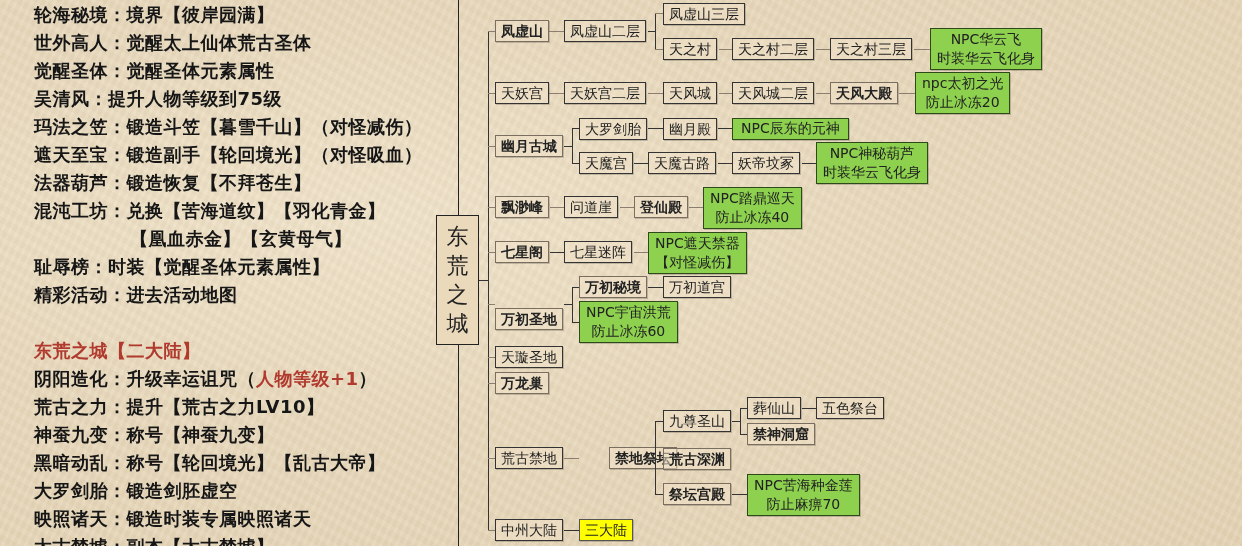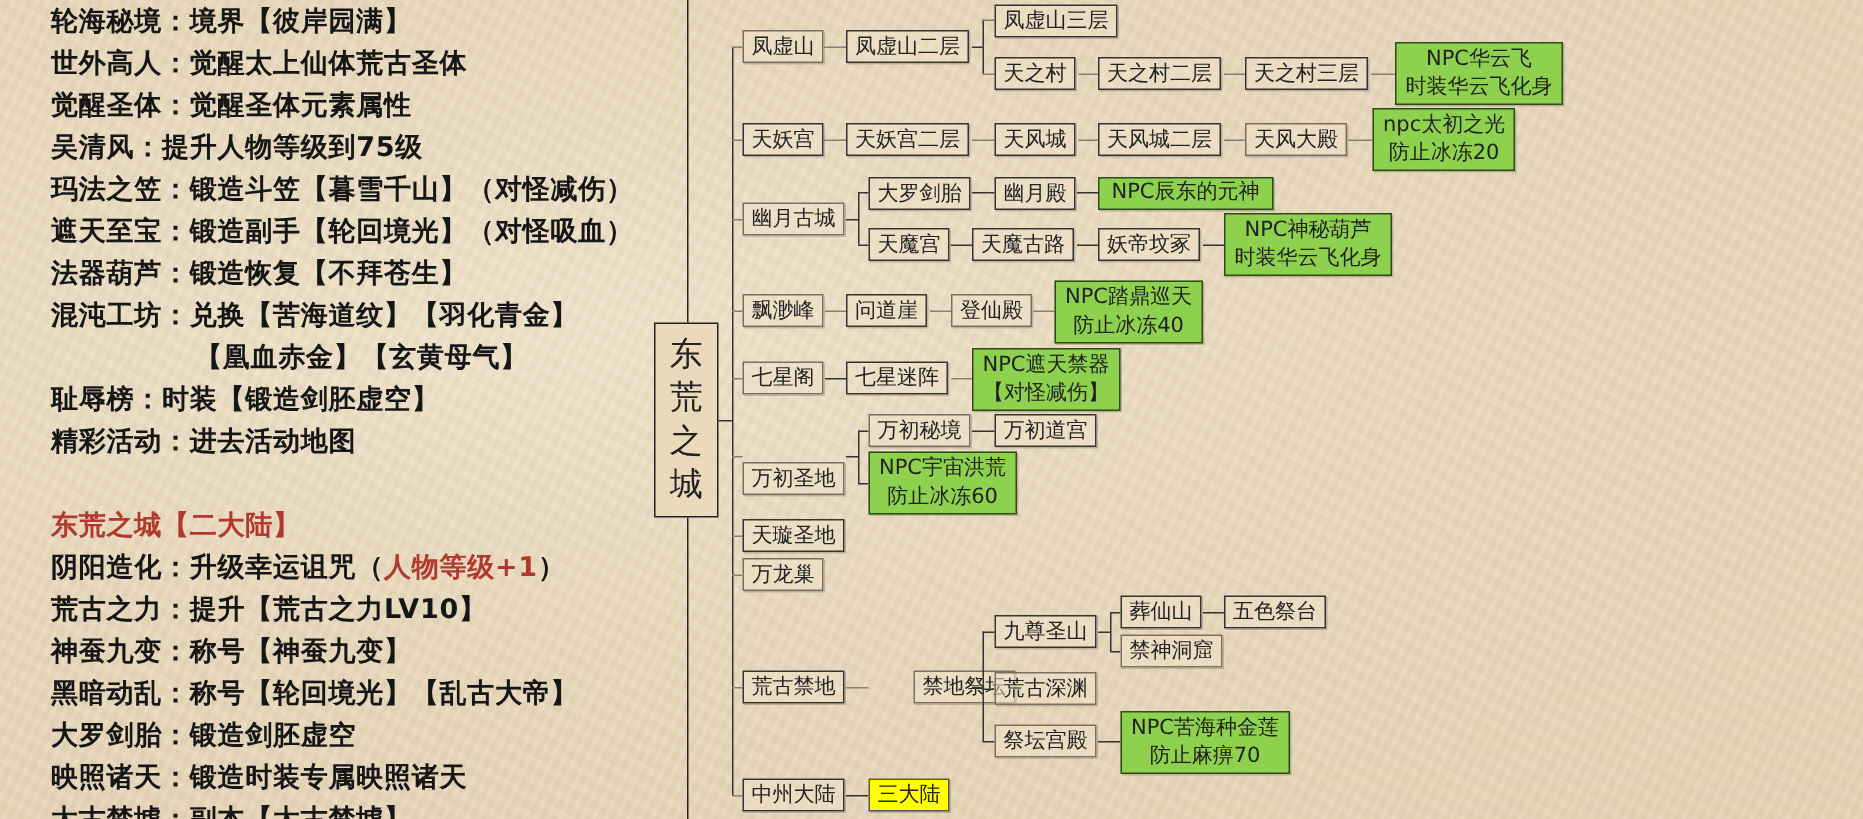--- a/index.html
+++ b/index.html
@@ -26,21 +26,21 @@
     border:1px solid #222; background:#ead9bb; box-sizing:border-box;
     display:flex; flex-direction:column; align-items:center; justify-content:center;
     font-size:22px; color:#222; line-height:29px;
   }
   .node {
     position:absolute; height:22px; line-height:20px; box-sizing:border-box;
     border:1px solid #333; background:rgba(240,226,200,0.55);
     font-size:14px; color:#222; padding:0 5px; white-space:nowrap;
     box-shadow: 1px 1px 0 rgba(0,0,0,0.18);
   }
-  .node.soft { border-color:#7a6e60; }
+  .node.soft { border-color:#7a6e60;font-weight:bold; }
   .node.green {
     background:#8dd14e; border-color:#2f4a1a; text-align:center;
     line-height:19px; padding:1px 6px;
   }
   .node.two { height:42px; }
   .node.yellow { background:#ffff00; border-color:#555; }
   .h, .v { position:absolute; background:#333; }
   .h { height:1px; }
   .v { width:1px; }
   .h.faint { background:#8a7e70; }
@@ -52,21 +52,21 @@
 <div class="left-text">
   <div class="line" style="top:1px">轮海秘境：境界【彼岸园满】</div>
   <div class="line" style="top:29px">世外高人：觉醒太上仙体荒古圣体</div>
   <div class="line" style="top:57px">觉醒圣体：觉醒圣体元素属性</div>
   <div class="line" style="top:85px">吴清风：提升人物等级到75级</div>
   <div class="line" style="top:113px">玛法之笠：锻造斗笠【暮雪千山】（对怪减伤）</div>
   <div class="line" style="top:141px">遮天至宝：锻造副手【轮回境光】（对怪吸血）</div>
   <div class="line" style="top:169px">法器葫芦：锻造恢复【不拜苍生】</div>
   <div class="line" style="top:197px">混沌工坊：兑换【苦海道纹】【羽化青金】</div>
   <div class="line" style="top:225px;left:96px">【凰血赤金】【玄黄母气】</div>
-  <div class="line" style="top:253px">耻辱榜：时装【锻造剑胚虚空】</div>
+  <div class="line" style="top:253px">耻辱榜：时装【觉醒圣体元素属性】</div>
   <div class="line" style="top:281px">精彩活动：进去活动地图</div>
   <div class="line red" style="top:337px">东荒之城【二大陆】</div>
   <div class="line" style="top:365px">
     <span>阴阳造化：升级幸运诅咒（</span><span class="red">人物等级+1</span><span>）</span>
   </div>
   <div class="line" style="top:393px">荒古之力：提升【荒古之力LV10】</div>
   <div class="line" style="top:421px">神蚕九变：称号【神蚕九变】</div>
   <div class="line" style="top:449px">黑暗动乱：称号【轮回境光】【乱古大帝】</div>
   <div class="line" style="top:477px">大罗剑胎：锻造剑胚虚空</div>
   <div class="line" style="top:505px">映照诸天：锻造时装专属映照诸天</div>

